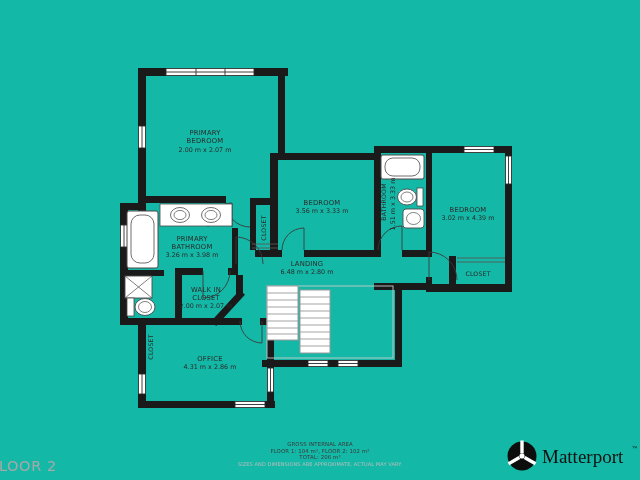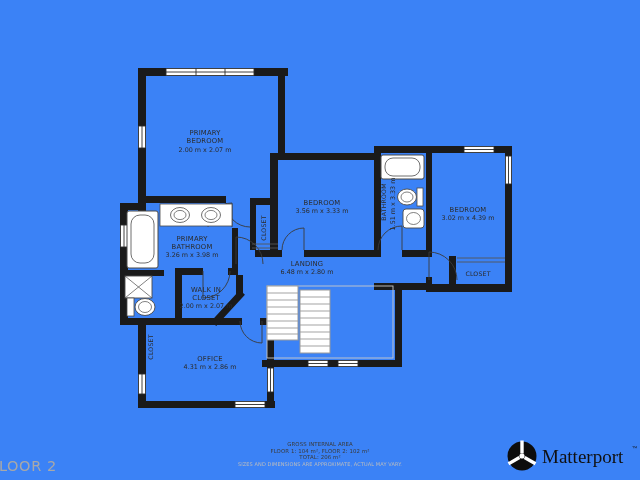--- a/index.html
+++ b/index.html
@@ -1,16 +1,16 @@
 <!DOCTYPE html>
 <html><head>
 <meta charset="utf-8">
 <style>
   html,body{margin:0;padding:0;background:#ffffff;}
-  .stage{position:relative;width:640px;height:480px;background:#3b82f6;overflow:hidden;
+  .stage{position:relative;width:640px;height:480px;background:#14b8a6;overflow:hidden;
          font-family:"DejaVu Sans", sans-serif;}
   svg{position:absolute;left:0;top:0;}
   text{user-select:none;}
   .room-name{font-size:6.8px;fill:#2b2b2b;letter-spacing:.2px;}
   .room-dims{font-size:6.4px;fill:#2b2b2b;}
   .closet-label{font-size:6.2px;fill:#2b2b2b;letter-spacing:.2px;}
   .footer-line{font-size:5.4px;fill:#3a3a3a;letter-spacing:.1px;}
   .footer-muted{font-size:5px;fill:#bdbdbd;letter-spacing:.1px;}
   .floor-label{font-size:14.5px;fill:#a8a8a8;letter-spacing:.6px;}
   .brand-text{font-family:"Liberation Serif", serif;font-size:19px;fill:#101010;}

